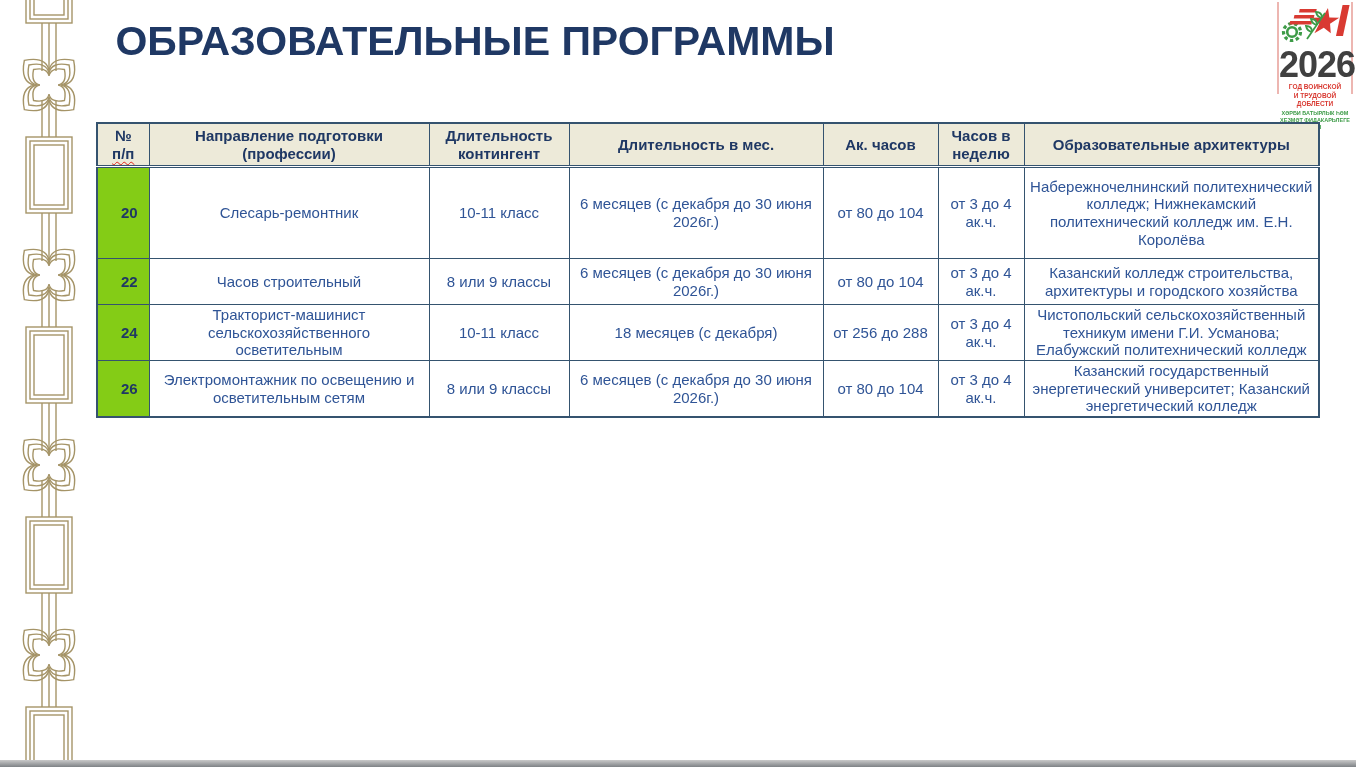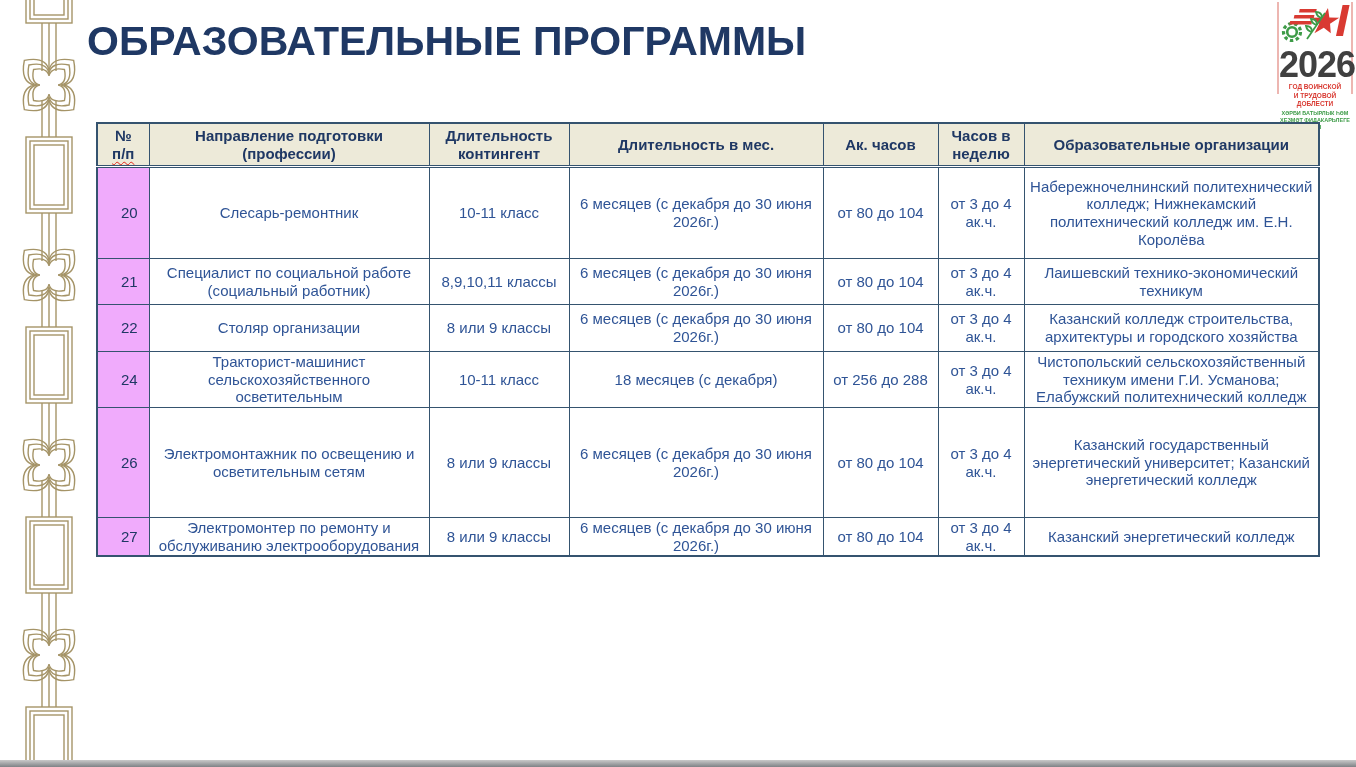--- a/index.html
+++ b/index.html
@@ -5,23 +5,23 @@
   html,body{margin:0;padding:0;}
   body{
     width:1356px;height:767px;position:relative;overflow:hidden;
     background:#ffffff;
     font-family:"Liberation Sans", sans-serif;
   }
   
   .ornament{position:absolute;left:16px;top:0;width:66px;height:767px;}
   
   .slide-title{
-    position:absolute;left:87px;top:18px;width:760px;
+    position:absolute;left:95px;top:18px;width:760px;
     font-size:41px;font-weight:bold;color:#1f3864;
-    letter-spacing:0px;white-space:nowrap;
+    letter-spacing:0px;white-space:nowrap;text-align:center;
   }
   
   .logo{
     position:absolute;right:3px;top:2px;width:76px;height:92px;
     border-left:2px solid #edb6b1;border-right:2px solid #edb6b1;
     text-align:center;box-sizing:border-box;padding-top:1px;
   }
   .logo-year{font-size:36px;font-weight:bold;color:#404040;line-height:0.9;letter-spacing:-1px;}
   .logo-cap-ru{font-size:6.5px;font-weight:bold;color:#d93a32;line-height:1.25;margin-top:2px;}
   .logo-cap-tat{font-size:5.5px;font-weight:bold;color:#3d9b47;line-height:1.25;margin-top:2px;}
@@ -36,21 +36,21 @@
     text-align:center;vertical-align:middle;
     padding:1px 4px;line-height:1.18;
     overflow:hidden;
   }
   thead th{
     background:#edead9;color:#1f3864;font-weight:bold;font-size:15px;
     height:39px;border-bottom:3px double #35536f;
   }
   tbody td{color:#2f5496;font-size:15px;background:#ffffff;text-align:center;}
   tbody td.num{
-    background:#f0abfc;color:#1f3864;font-weight:normal;padding-left:16px;
+    background:#84cc16;color:#1f3864;font-weight:bold;padding-left:16px;
   }
   tbody tr:nth-child(1){height:92px;}
   tbody tr:nth-child(2){height:46px;}
   tbody tr:nth-child(3){height:47px;}
   tbody tr:nth-child(4){height:42px;}
   tbody tr:nth-child(5){height:110px;}
   tbody tr:nth-child(6){height:38px;}
   tbody tr:nth-child(7){height:95px;}
   tbody tr:nth-child(8){height:55px;}
   .squiggle{
@@ -146,45 +146,36 @@
       <tr>
         <th>
           <span>№</span><br>
           <span class="squiggle">п/п</span>
         </th>
         <th>Направление подготовки (профессии)</th>
         <th>Длительность контингент</th>
         <th>Длительность в мес.</th>
         <th>Ак. часов</th>
         <th>Часов в неделю</th>
-        <th>Образовательные организации</th>
+        <th>Образовательные архитектуры</th>
       </tr>
     </thead>
     <tbody>
         <tr>
           <td class="num">20</td>
           <td>Слесарь-ремонтник</td>
           <td>10-11 класс</td>
           <td>6 месяцев (с декабря до 30 июня 2026г.)</td>
           <td>от 80 до 104</td>
           <td>от 3 до 4 ак.ч.</td>
           <td>Набережночелнинский политехнический колледж; Нижнекамский политехнический колледж им. Е.Н. Королёва</td>
         </tr>
         <tr>
-          <td class="num">21</td>
-          <td>Специалист по социальной работе (социальный работник)</td>
-          <td>8,9,10,11 классы</td>
-          <td>6 месяцев (с декабря до 30 июня 2026г.)</td>
-          <td>от 80 до 104</td>
-          <td>от 3 до 4 ак.ч.</td>
-          <td>Лаишевский технико-экономический техникум</td>
-        </tr>
-        <tr>
           <td class="num">22</td>
-          <td>Столяр организации</td>
+          <td>Часов строительный</td>
           <td>8 или 9 классы</td>
           <td>6 месяцев (с декабря до 30 июня 2026г.)</td>
           <td>от 80 до 104</td>
           <td>от 3 до 4 ак.ч.</td>
           <td>Казанский колледж строительства, архитектуры и городского хозяйства</td>
         </tr>
         <tr>
           <td class="num">24</td>
           <td>Тракторист-машинист сельскохозяйственного осветительным</td>
           <td>10-11 класс</td>
@@ -195,26 +186,17 @@
         </tr>
         <tr>
           <td class="num">26</td>
           <td>Электромонтажник по освещению и осветительным сетям</td>
           <td>8 или 9 классы</td>
           <td>6 месяцев (с декабря до 30 июня 2026г.)</td>
           <td>от 80 до 104</td>
           <td>от 3 до 4 ак.ч.</td>
           <td>Казанский государственный энергетический университет; Казанский энергетический колледж</td>
         </tr>
-        <tr>
-          <td class="num">27</td>
-          <td>Электромонтер по ремонту и обслуживанию электрооборудования</td>
-          <td>8 или 9 классы</td>
-          <td>6 месяцев (с декабря до 30 июня 2026г.)</td>
-          <td>от 80 до 104</td>
-          <td>от 3 до 4 ак.ч.</td>
-          <td>Казанский энергетический колледж</td>
-        </tr>
       </tbody>
   </table>
 </div>
 
 <div class="bottom-bar"></div>
 
 </body></html>

